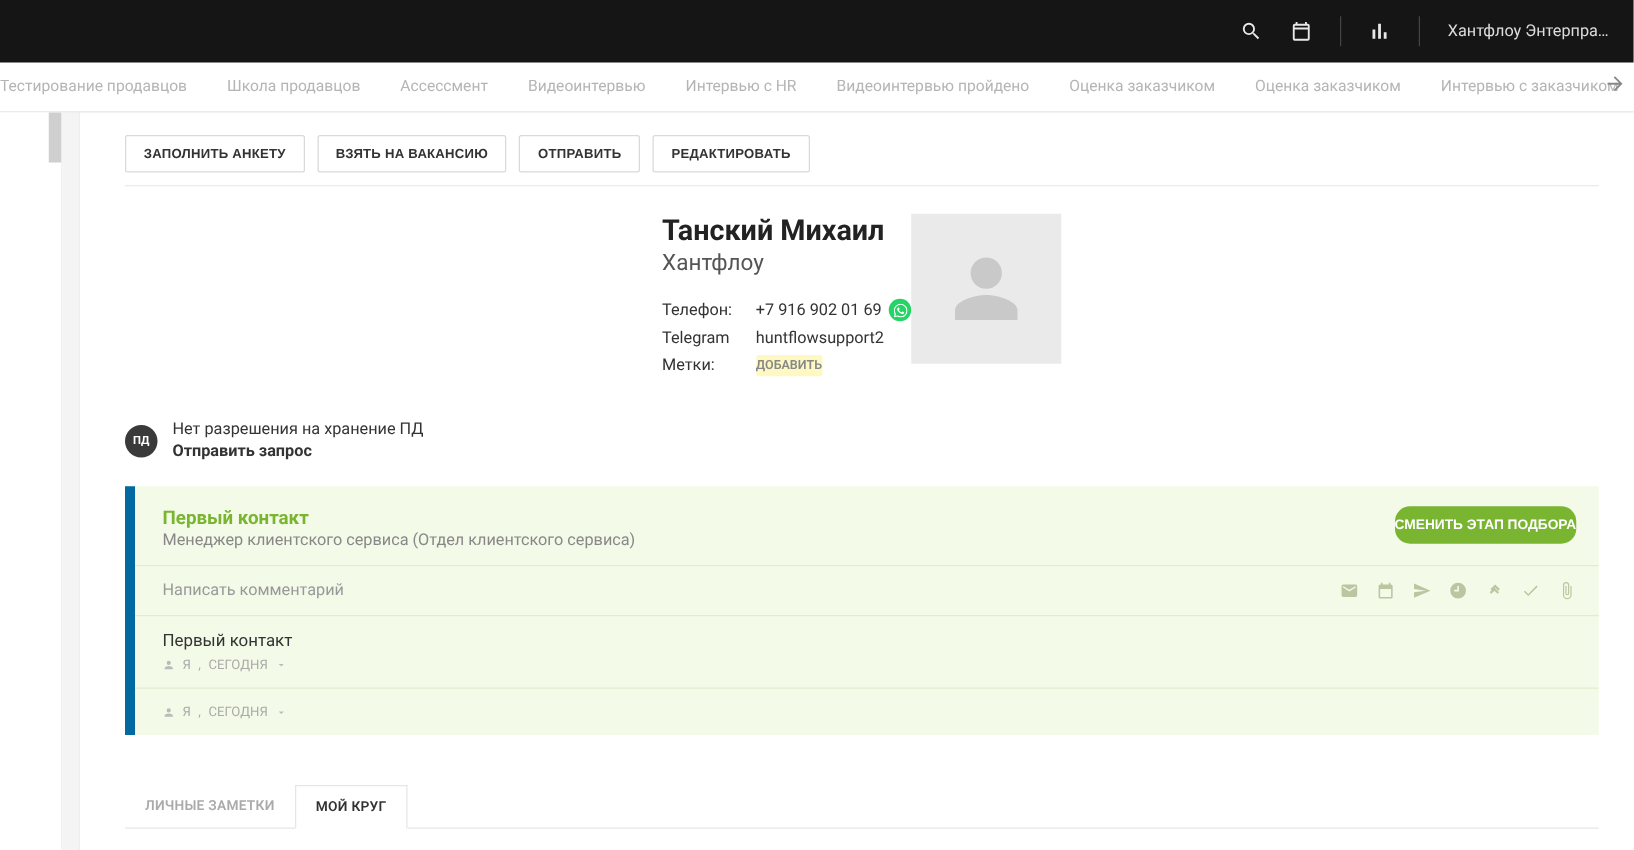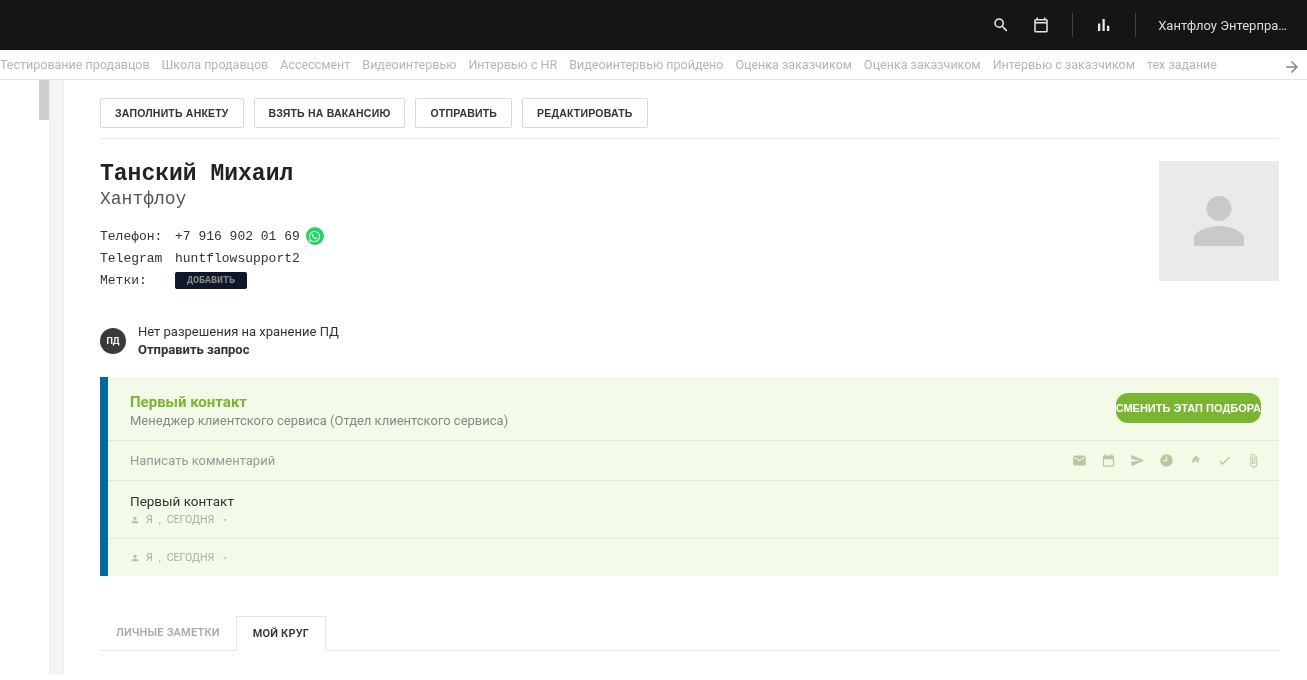--- a/index.html
+++ b/index.html
@@ -1,40 +1,40 @@
 <!DOCTYPE html>
 <html><head>
 <meta charset="utf-8">
 <style>
 * { margin: 0; padding: 0; box-sizing: border-box; }
 body { font-family: -apple-system, BlinkMacSystemFont, "Segoe UI", Roboto, Arial, sans-serif; font-size: 13px; color: #333; background: #fff; }
 .topbar { background: #151515; height: 50px; display: flex; align-items: center; justify-content: flex-end; padding: 0 20px; gap: 22px; color: #fff; }
 .topbar .icon { width: 18px; height: 18px; fill: #fff; opacity: .9; cursor: pointer; }
 .topbar .divider { width: 1px; height: 24px; background: #444; }
 .topbar .org { font-size: 13px; color: #ddd; cursor: pointer; }
-.stages { display: flex; align-items: center; height: 30px; border-bottom: 1px solid #e6e6e6; padding: 0 0 0 0; gap: 12px; overflow: hidden; position: relative; }
+.stages { display: flex; align-items: center; height: 40px; border-bottom: 1px solid #e6e6e6; padding: 0 0 0 0; gap: 32px; overflow: hidden; position: relative; }
 .stages .stage { font-size: 12.5px; color: #b5b5b5; white-space: nowrap; cursor: pointer; }
 .stages .arrow { position: absolute; right: 6px; top: 8px; width: 18px; height: 18px; fill: #888; cursor: pointer; }
 .layout { display: flex; }
 .leftcol { width: 50px; min-width: 50px; background: #fff; border-right: 1px solid #eee; height: calc(100vh - 85px); position: relative; }
 .leftcol .shade { position: absolute; right: 0; top: 0; width: 10px; height: 40px; background: #cfcfcf; }
 .scrollcol { width: 14px; min-width: 14px; background: #f4f4f4; border-right: 1px solid #eee; height: calc(100vh - 85px); }
 .main { flex: 1; padding: 18px 28px 40px 36px; overflow-y: auto; }
 .action-row { display: flex; gap: 10px; margin-bottom: 8px; }
 .btn { border: 1px solid #d9d9d9; background: #fff; color: #333; font-size: 10.5px; font-weight: 700; letter-spacing: .2px; padding: 8px 14px; cursor: pointer; text-transform: uppercase; border-radius: 2px; }
 .hr { border: none; border-top: 1px solid #eaeaea; margin: 10px 0 22px; }
-.profile { display: flex; justify-content: space-between; align-items: flex-start; font-family: Liberation Mono, monospace; }
+.profile { display: flex; justify-content: center; align-items: flex-start; }
 .name { font-size: 23px; font-weight: 700; color: #222; margin-bottom: 2px; }
 .company { font-size: 18px; color: #555; font-weight: 400; margin-bottom: 18px; }
 .row { display: flex; align-items: center; margin-bottom: 6px; font-size: 13px; }
 .row .label { width: 75px; color: #333; }
 .row .val { color: #333; }
 .whatsapp { display: inline-flex; align-items: center; justify-content: center; width: 18px; height: 18px; background: #25d366; border-radius: 50%; margin-left: 6px; }
 .whatsapp svg { width: 11px; height: 11px; fill: #fff; }
-.tag-add { background: #0f172a; color: #888; font-size: 10px; font-weight: 600; padding: 3px 12px; border-radius: 2px; cursor: pointer; }
+.tag-add { background: #fef9c3; color: #888; font-size: 10px; font-weight: 600; padding: 3px 0; border-radius: 2px; cursor: pointer; }
 .avatar { width: 120px; height: 120px; background: #eaeaea; display: flex; align-items: center; justify-content: center; }
 .avatar svg { width: 60px; height: 60px; fill: #c9c9c9; }
 .pd-row { display: flex; align-items: center; gap: 12px; margin: 28px 0 18px; }
 .pd-badge { width: 26px; height: 26px; border-radius: 50%; background: #3a3a3a; color: #fff; font-size: 9px; font-weight: 700; display: flex; align-items: center; justify-content: center; }
 .pd-text { font-size: 13px; color: #333; line-height: 1.4; }
 .pd-text .send { font-weight: 700; cursor: pointer; }
 .stage-card { background: #f4fae8; border-left: 8px solid #0369a1; padding: 0; margin-bottom: 40px; }
 .stage-head { display: flex; justify-content: space-between; align-items: flex-start; padding: 16px 18px 12px 22px; }
 .stage-title { font-size: 15px; font-weight: 700; color: #79b530; }
 .stage-sub { font-size: 13px; color: #888; margin-top: 2px; }

